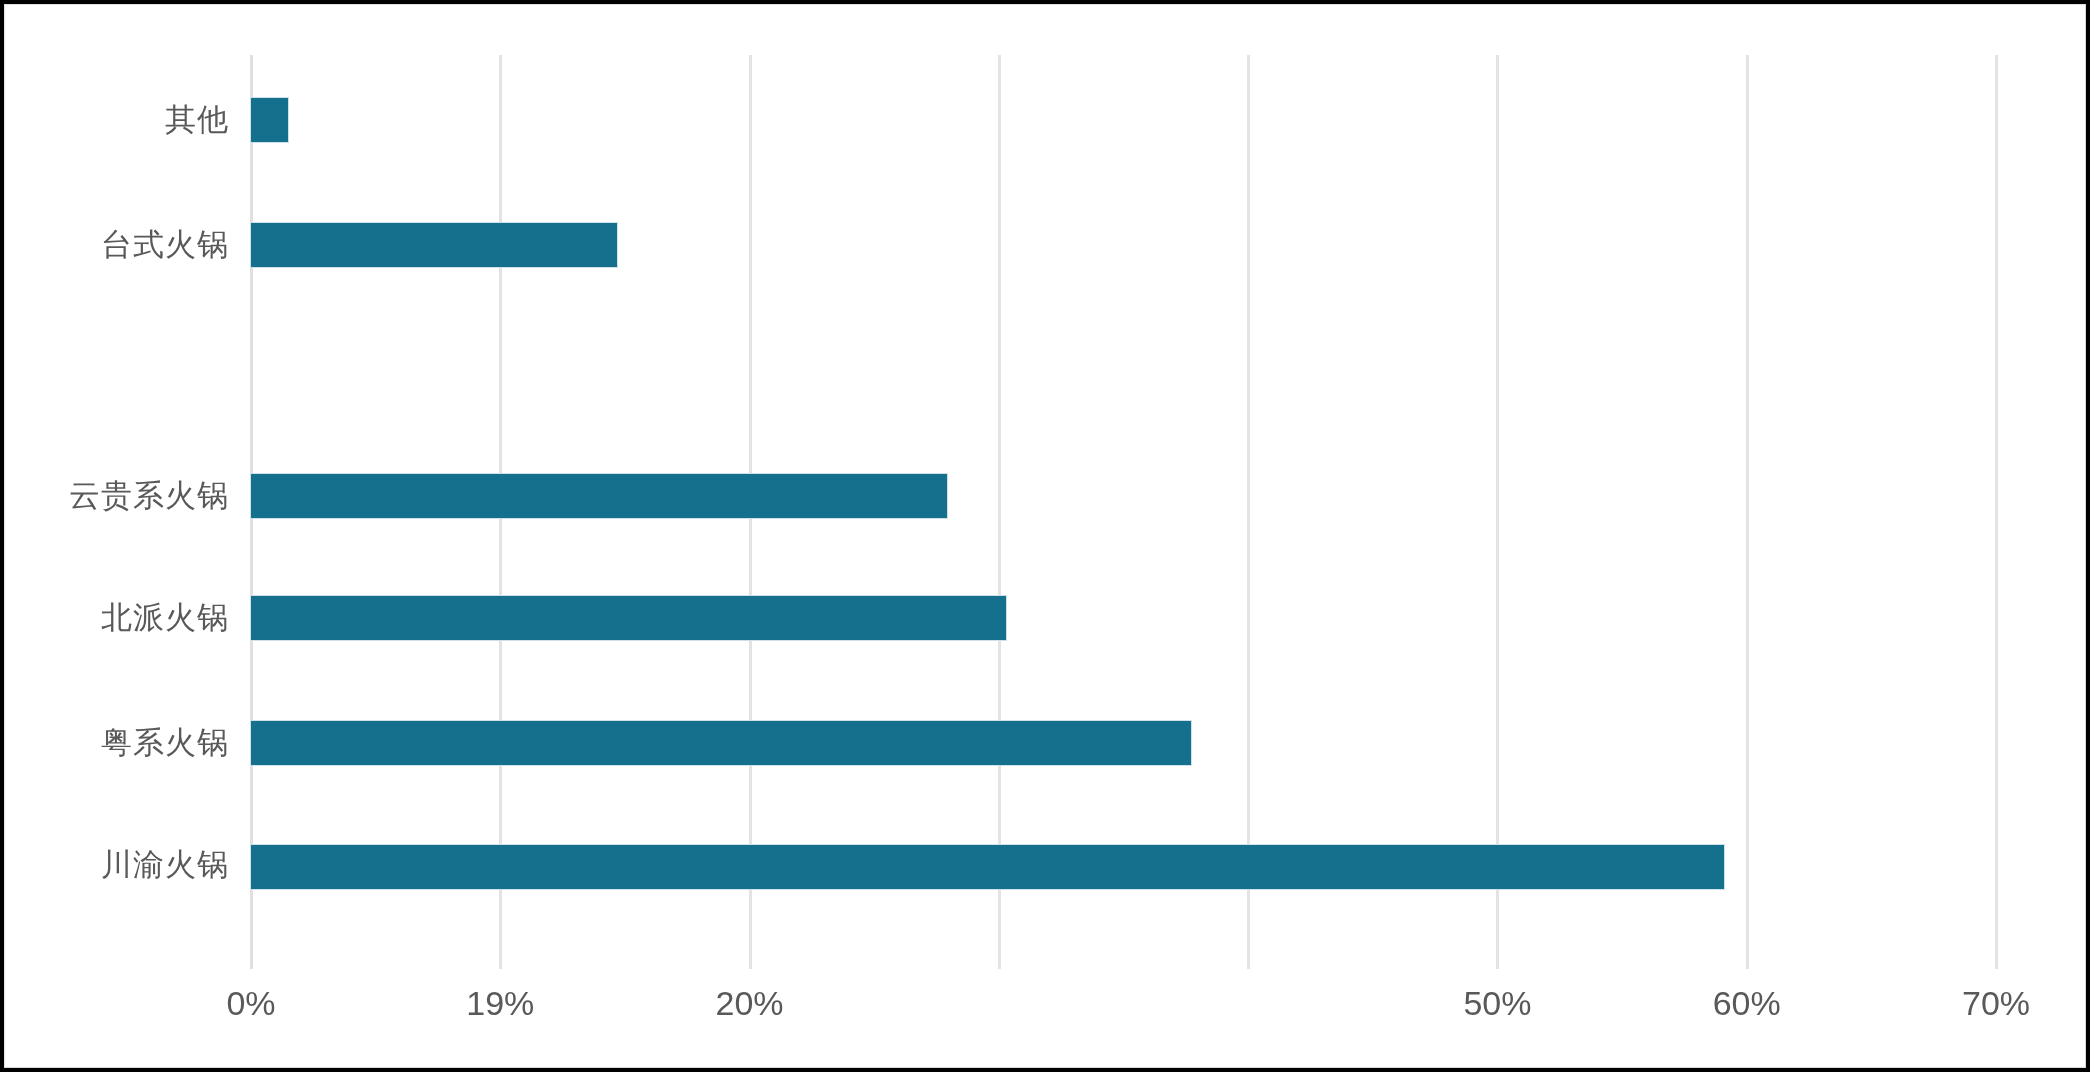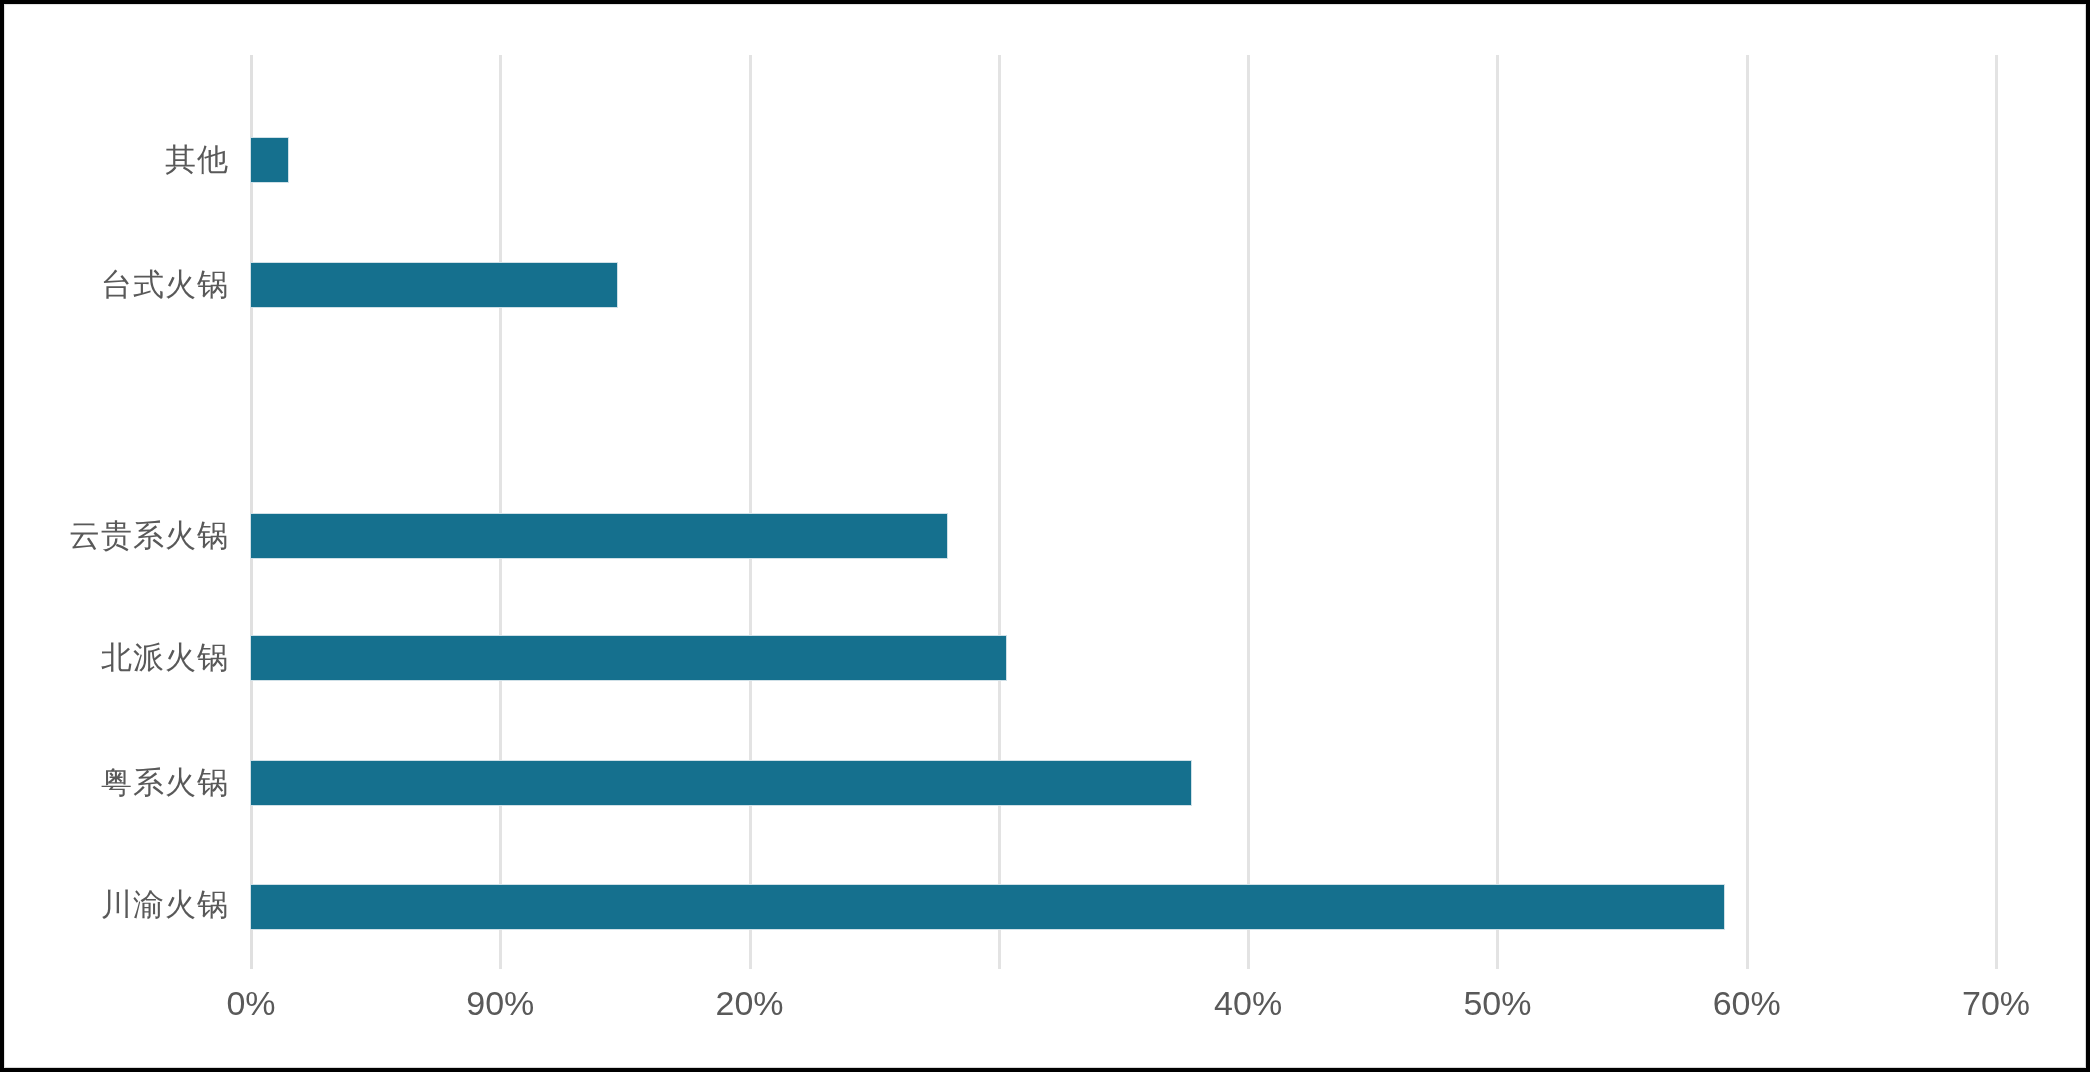--- a/index.html
+++ b/index.html
@@ -36,21 +36,21 @@
     top: 0;
     width: 3px;
     height: 914px;
     background: #e3e3e3;
   }
   .gridline.axis-zero { background: #e0e0e0; }
   
   .bars {
     position: absolute;
     left: 0; top: 0;
-    width: 2082px; height: 964px; margin-top: 40px;
+    width: 2082px; height: 964px;
   }
   .bar-row {
     position: absolute;
     left: 0;
     width: 2082px;
     height: 130px;
   }
   .bar {
     position: absolute;
     left: 246px;
@@ -128,22 +128,21 @@
           <div class="bar" title="粤系火锅 37.7%" style="width: 939.807px; background: rgb(21, 112, 142);"></div>
         </div>
         <div class="bar-row" style="top: 797px; font-family: Liberation Mono, monospace;">
           <div class="cat-label">川渝火锅</div>
           <div class="bar" title="川渝火锅 59.1%" style="width: 1473.28px; background: rgb(21, 112, 142);"></div>
         </div>
       </div>
 
     <div class="xticks">
         <div class="xtick" style="left: 246px;">0%</div>
-        <div class="xtick" style="left: 495.286px;">90%</div>
+        <div class="xtick" style="left: 495.286px;">19%</div>
         <div class="xtick" style="left: 744.571px;">20%</div>
-        <div class="xtick" style="left: 1243.14px;">40%</div>
         <div class="xtick" style="left: 1492.43px;">50%</div>
         <div class="xtick" style="left: 1741.71px;">60%</div>
         <div class="xtick" style="left: 1991px;">70%</div>
       </div>
 
   </div>
 </div>
 
 </body></html>

